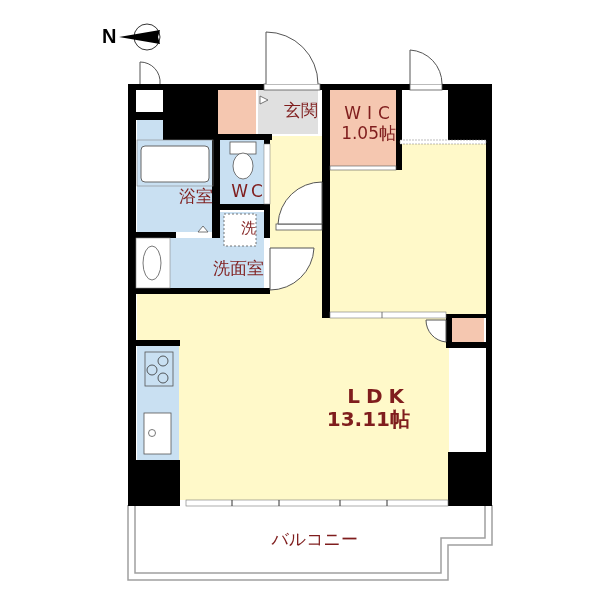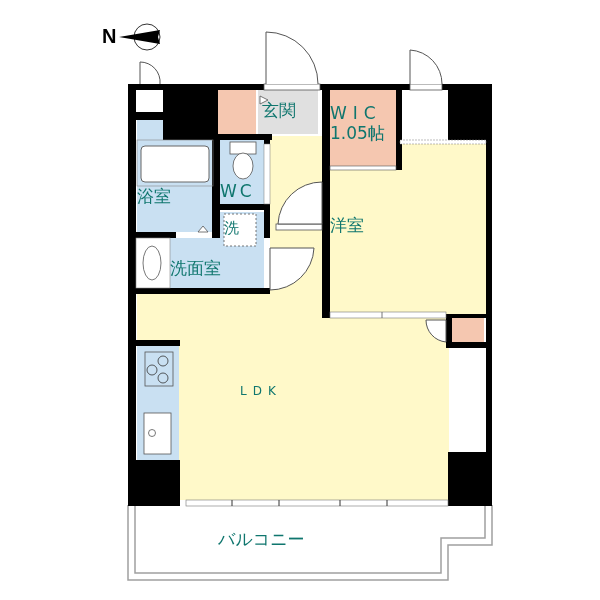--- a/index.html
+++ b/index.html
@@ -1,23 +1,23 @@
 <!DOCTYPE html>
 <html><head>
 <meta charset="utf-8">
 <style>
   html, body { margin: 0; padding: 0; background: #ffffff; }
   body { width: 600px; height: 600px; position: relative; overflow: hidden;
          font-family: "DejaVu Sans", "Liberation Sans", sans-serif; }
   .abs { position: absolute; }
   .wall { position: absolute; background: #000; }
   .room { position: absolute; }
-  .label { position: absolute; text-align: left; color: #0f766e; line-height: 1.15; }
+  .label { position: absolute; text-align: right; color: #7f1d1d; line-height: 1.15; }
   .lbl-md { font-size: 17px; }
-  .lbl-lg { font-size: 12px; }
+  .lbl-lg { font-size: 20px; font-weight: bold; }
   svg { position: absolute; left: 0; top: 0; }
 </style>
 </head>
 <body>
 
 <div class="abs" style="left:102px;top:22px;width:62px;height:30px;">
   <span class="abs" style="left:0;top:3px;font-size:20px;font-weight:bold;font-family:'Liberation Sans',sans-serif;">N</span>
   <svg width="62" height="30" viewBox="0 0 62 30">
     <circle cx="45" cy="15" r="13" fill="#fff" stroke="#333" stroke-width="1"></circle>
     <polygon points="17,15 58,8 56,15 58,22" fill="#000"></polygon>
@@ -148,22 +148,22 @@
 
 <div class="label" style="left:224px;top:220px;width:32px;font-size:15px;">
   <span>洗</span>
 </div>
 
 <div class="label lbl-md" style="left:170px;top:259px;width:94px;">
   <span>洗面室</span>
 </div>
 
 <div class="label lbl-md" style="left:330px;top:216px;width:156px;">
-  <div>洋室</div>
 </div>
 
 <div class="label lbl-lg" style="left:240px;top:385px;width:170px;">
   <div style="letter-spacing:6px;">LDK</div>
+  <div>13.11帖</div>
 </div>
 
 <div class="label lbl-md" style="left:218px;top:530px;width:140px;">
   <span>バルコニー</span>
 </div>
 
 </body></html>

